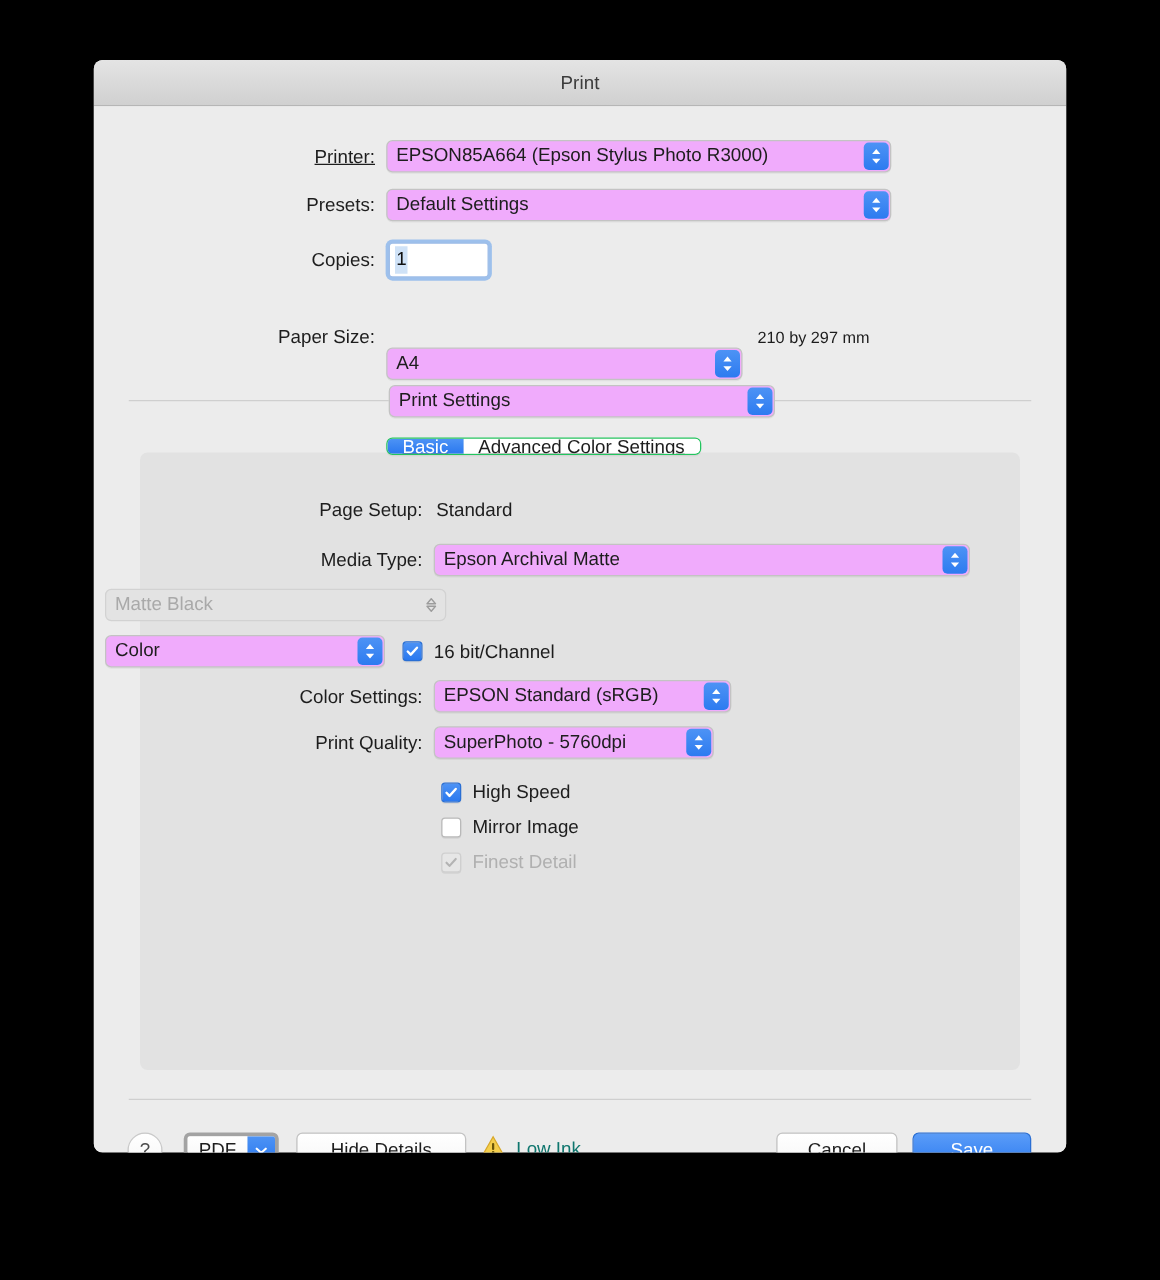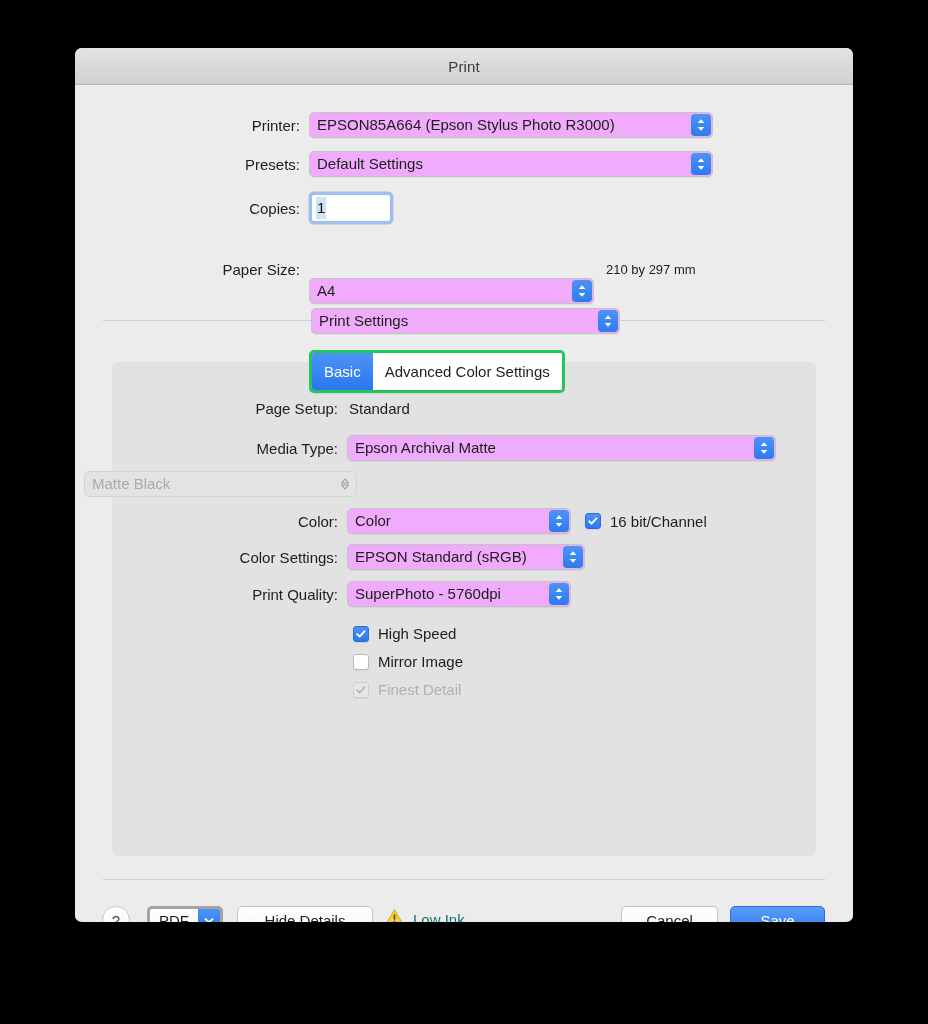--- a/index.html
+++ b/index.html
@@ -104,25 +104,26 @@
   
   .sep {
     position: absolute; height: 1px;
     background: #cfcfcf;
   }
 
   
   .tabs {
     position: absolute;
     display: flex;
-    height: 43px;
+    height: 14px;
     border-radius: 5px;
     overflow: hidden;
-    border: 3px solid #22c55e;
+    border: 1px solid #22c55e;
     box-shadow: 0 1px 1px rgba(0,0,0,0.07);
+    text-decoration: underline;
   }
   .tab {
     font-size: 15px;
     display: flex; align-items: center; justify-content: center;
     padding: 0 12px;
     background: #ffffff;
     color: #1d1d1d;
   }
   .tab.active {
     background: linear-gradient(to bottom, #4d93f5 0%, #2a78ef 100%);
@@ -207,21 +208,21 @@
 <div id="root">
   <div class="window">
 
     <div class="titlebar">
       <div class="titlebar-title">Print</div>
     </div>
 
     <div class="body-area">
 
       <div class="frow" style="left:0; top:27px; width:640px;">
-        <div class="flabel" style="width:225px;">Printer:</div>
+        <div class="flabel" style="width:225px;text-decoration:underline;">Printer:</div>
         <div class="popup" style="margin-left:9px; width:404px;">
           <div class="ptext">EPSON85A664 (Epson Stylus Photo R3000)</div>
           <div class="pstepper">
             <svg width="10" height="16" viewBox="0 0 10 16" aria-hidden="true">
               <path d="M5 2.2 L8.3 6.1 L1.7 6.1 Z" fill="#ffffff"></path>
               <path d="M5 13.8 L1.7 9.9 L8.3 9.9 Z" fill="#ffffff"></path>
             </svg>
           </div>
         </div>
       </div>
@@ -304,21 +305,20 @@
           <div class="pstepper">
             <svg width="10" height="16" viewBox="0 0 10 16" aria-hidden="true">
               <path d="M5 3 L8.4 7 L1.6 7 Z" fill="none" stroke="#9c9c9c" stroke-width="1.1" stroke-linejoin="round"></path>
               <path d="M5 13 L1.6 9 L8.4 9 Z" fill="none" stroke="#9c9c9c" stroke-width="1.1" stroke-linejoin="round"></path>
             </svg>
           </div>
         </div>
       </div>
 
       <div class="frow" style="left:0; top:423px; width:740px;">
-        <div class="flabel" style="width:263px;">Color:</div>
         <div class="popup" style="margin-left:9px; width:224px;">
           <div class="ptext">Color</div>
           <div class="pstepper">
             <svg width="10" height="16" viewBox="0 0 10 16" aria-hidden="true">
               <path d="M5 2.2 L8.3 6.1 L1.7 6.1 Z" fill="#ffffff"></path>
               <path d="M5 13.8 L1.7 9.9 L8.3 9.9 Z" fill="#ffffff"></path>
             </svg>
           </div>
         </div>
         <div style="display:flex; align-items:center; margin-left:14px;justify-content:flex-end;">

